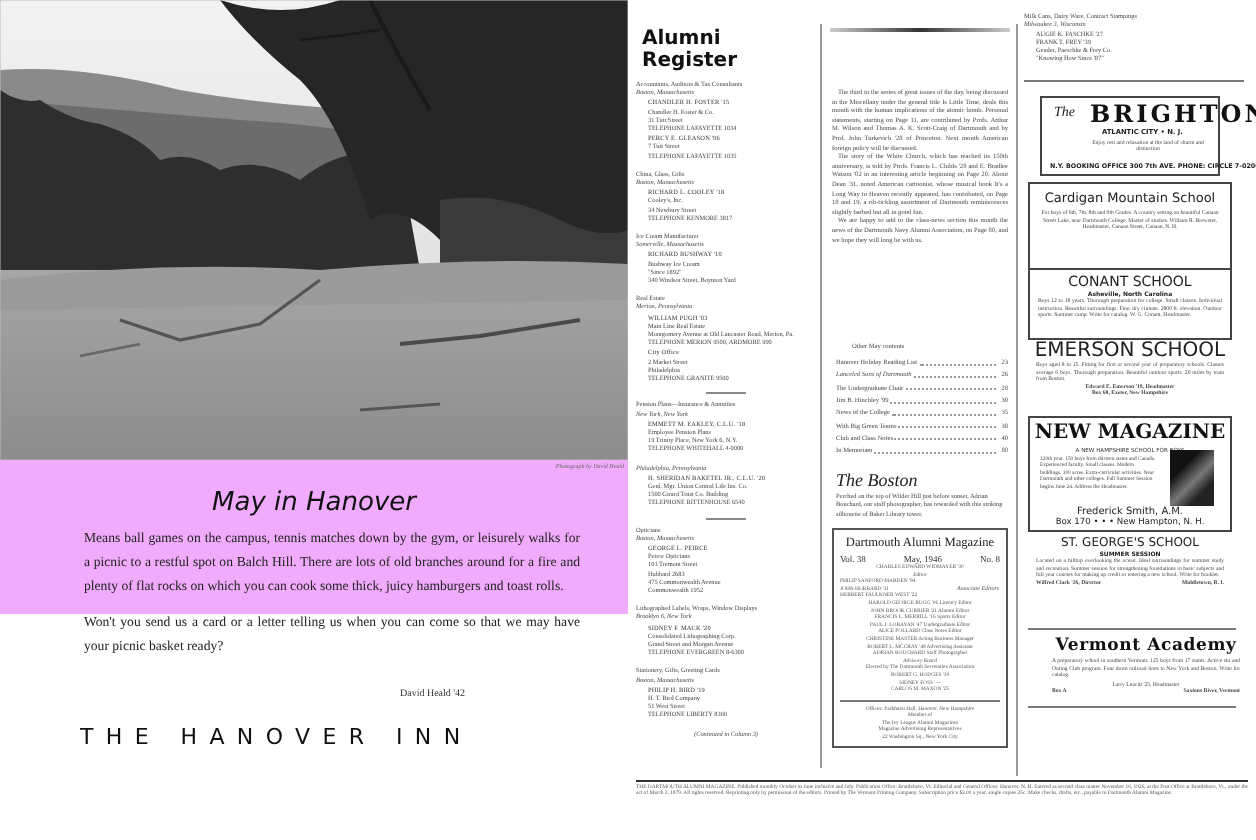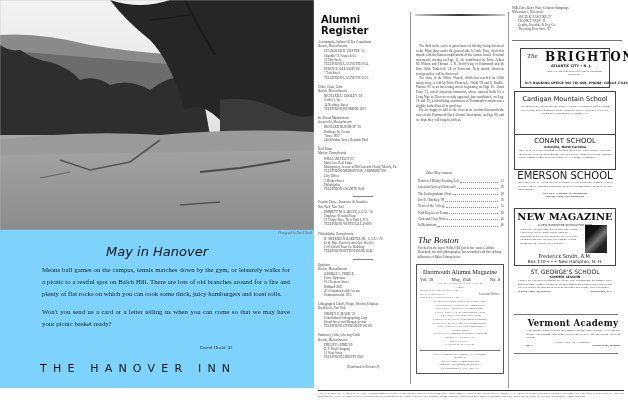--- a/index.html
+++ b/index.html
@@ -1,17 +1,17 @@
 <!DOCTYPE html>
 <html><head>
 <meta charset="utf-8">
 <style>
   html, body { margin: 0; padding: 0; background: #fff; }
   body { width: 628px; height: 420px; overflow: hidden; position: relative; font-family: "Liberation Serif", serif; color: #1a1a1a; }
-  .page-left { position: absolute; left: 0; top: 0; width: 314px; height: 388px; background: #7dd3fc; }
+  .page-left { position: absolute; left: 0; top: 0; width: 314px; height: 307px; background: #f0abfc; }
   .photo { position: absolute; left: 0; top: 0; width: 314px; height: 230px; overflow: hidden; background: #888; }
   .photo svg { display: block; }
   .photo-credit { position: absolute; right: 2px; top: 231px; font-size: 3px; color: #666; font-style: italic; }
   .ad-title { position: absolute; left: 0; width: 314px; top: 244px; text-align: center; font-family: "DejaVu Sans", sans-serif; font-style: italic; font-size: 13px; color: #111; }
   .ad-body { position: absolute; left: 42px; width: 248px; top: 264px; font-size: 6.8px; line-height: 12px; text-align: justify; color: #222; }
   .ad-body p { margin: 0 0 6px 0; }
   .ad-sign { position: absolute; left: 200px; top: 345px; font-size: 5px; color: #333; }
   .ad-footer { position: absolute; left: 40px; top: 362px; width: 252px; font-family: "DejaVu Sans", sans-serif; font-size: 11px; letter-spacing: 6.2px; color: #111; white-space: nowrap; }
 
   .page-right { position: absolute; left: 314px; top: 0; width: 314px; height: 420px; background: #fff; }

